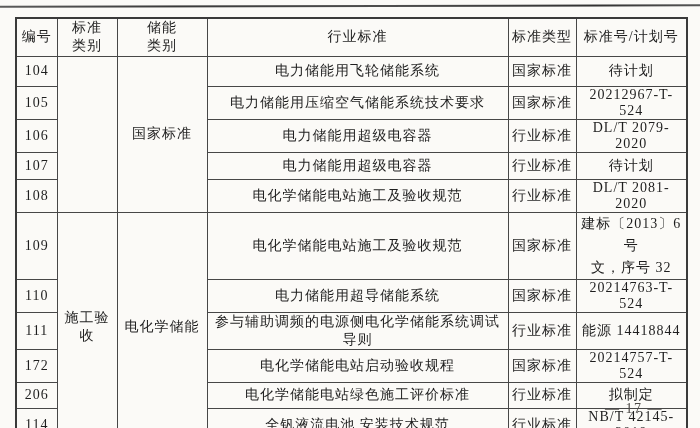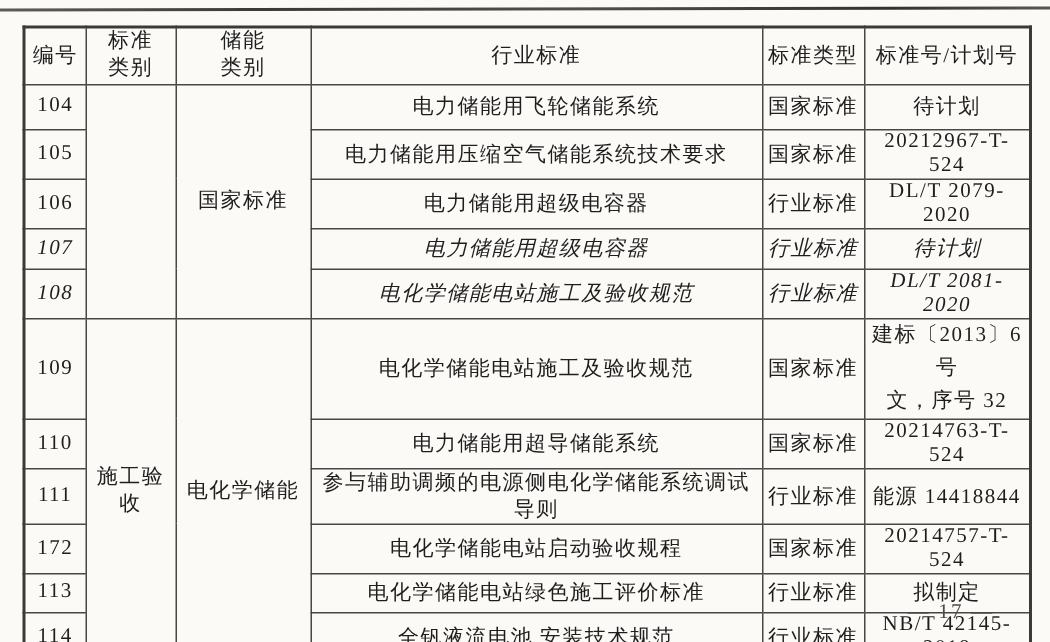--- a/index.html
+++ b/index.html
@@ -55,21 +55,21 @@
   }
   .ref-wrap {
     white-space: pre-line;
     line-height: 22px;
     font-size: 13.5px;
     letter-spacing: .3px;
     margin-left: 32px;
   }
   tr.h-head { height: 38px; margin-left: 44px; }
   tr.h30 { height: 30px; }
-  tr.h27 { height: 27px; font-style: italic; }
+  tr.h27 { height: 27px; }
   tr.h48 { height: 48px; }
   tr.h26 { height: 26px; }
   .page-number {
     position: absolute;
     right: 37px; bottom: 11px;
     font-size: 14px;
     letter-spacing: 1.5px;
     color: #4d4a47;
   }
 </style>
@@ -153,21 +153,21 @@
       <td>行业标准</td>
       <td class="num-cell">能源 14418844</td>
     </tr>
     <tr class="h26">
       <td class="id-cell">172</td>
       <td class="name-cell">电化学储能电站启动验收规程</td>
       <td>国家标准</td>
       <td class="num-cell">20214757-T-524</td>
     </tr>
     <tr class="h26">
-      <td class="id-cell">113</td>
+      <td class="id-cell">206</td>
       <td class="name-cell">电化学储能电站绿色施工评价标准</td>
       <td>行业标准</td>
       <td class="num-cell">拟制定</td>
     </tr>
     <tr class="h26">
       <td class="id-cell">114</td>
       <td class="name-cell">全钒液流电池 安装技术规范</td>
       <td>行业标准</td>
       <td class="num-cell">NB/T 42145-2018</td>
     </tr>

